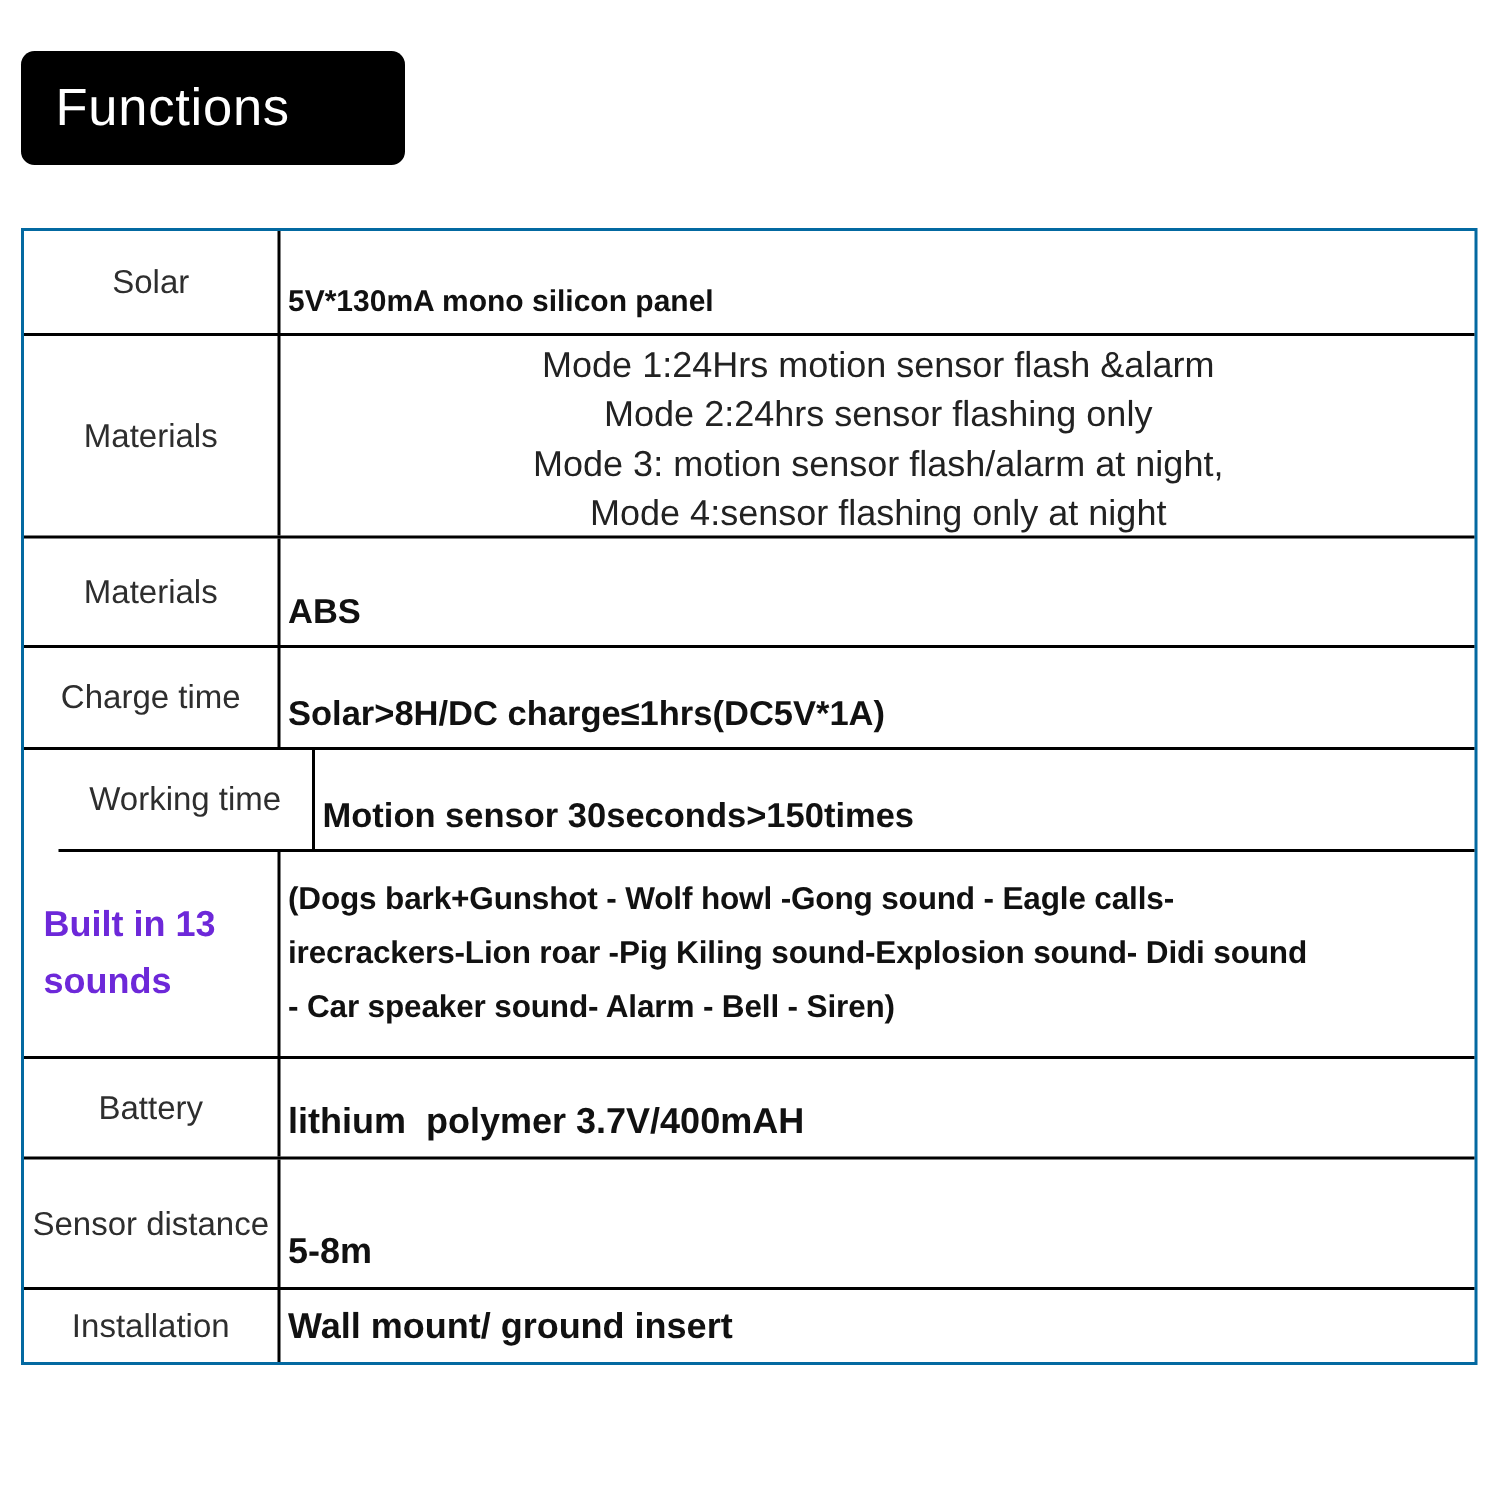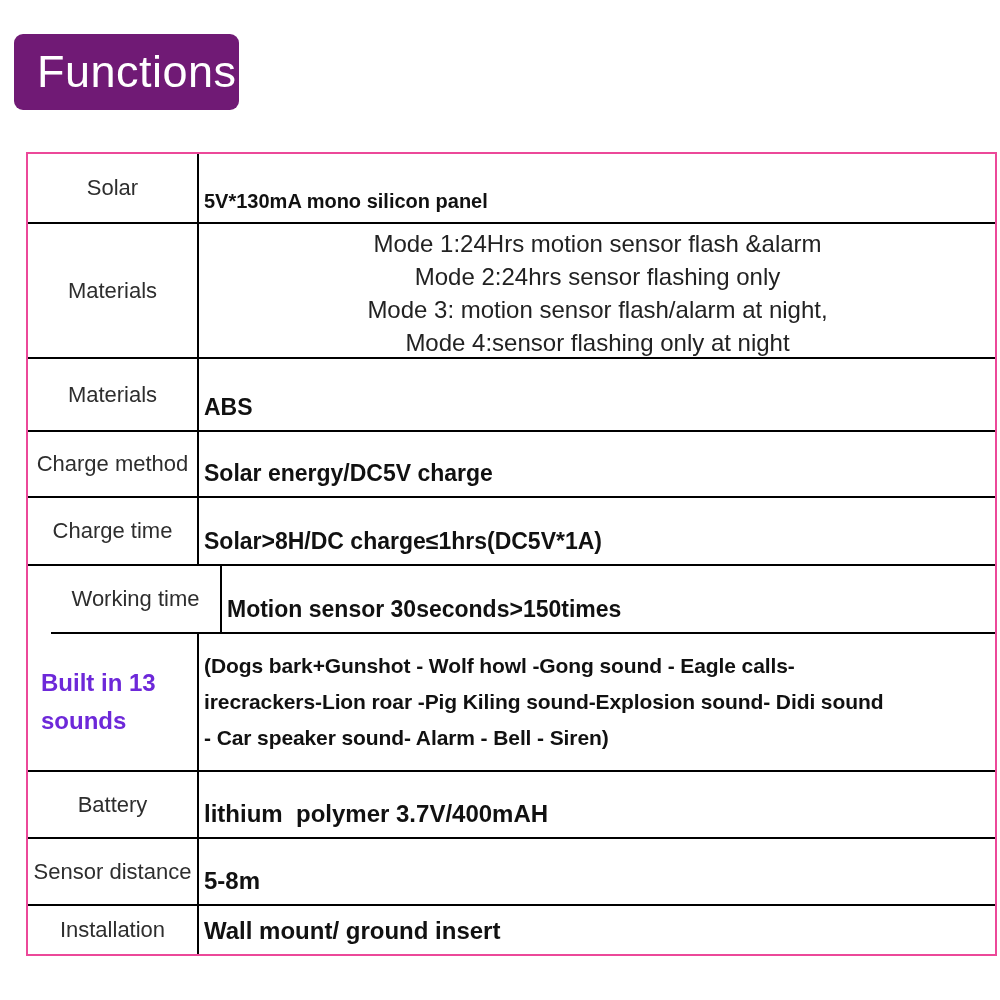--- a/index.html
+++ b/index.html
@@ -2,31 +2,31 @@
 <html><head>
 <meta charset="utf-8">
 <style>
   * { margin:0; padding:0; box-sizing:border-box; }
   html,body { width:1000px; height:1000px; background:#ffffff;
               font-family:"Liberation Sans","DejaVu Sans",sans-serif; }
   .page { position:relative; width:1000px; height:1000px; background:#fff; overflow:hidden; }
 
   .badge {
     position:absolute; left:14px; top:34px;
-    width:225px; height:76px;
-    background:#701a75; border-radius:9px;
+    width:256px; height:76px;
+    background:#000000; border-radius:9px;
     display:flex; align-items:center;
     padding-left:23px;
-    color:#ffffff; font-size:45px; letter-spacing:0.5px;
+    color:#ffffff; font-size:35px; letter-spacing:0.5px;
   }
 
   .spec-table {
-    position:absolute; left:26px; top:152px;
+    position:absolute; left:14px; top:152px;
     width:971px;
-    border:2px solid #ec4899;
+    border:2px solid #0369a1;
     background:#fff;
   }
   .row { display:flex; border-bottom:2px solid #000; }
   .row:last-child { border-bottom:none; }
 
   .label-cell {
     width:171px; flex:0 0 171px;
     border-right:2px solid #000;
     display:flex; flex-direction:column;
     align-items:center; justify-content:center;
@@ -38,21 +38,21 @@
     flex:1; display:flex; flex-direction:column;
     justify-content:flex-end;
     padding:0 4px 9px 5px;
     color:#111; overflow:hidden;
   }
   .val-line { font-weight:700; font-size:23px; white-space:pre; }
 
   
   .r0 { height:70px; }  .r1 { height:135px; } .r2 { height:73px; }
   .r3 { height:66px; }  .r4 { height:68px; }  .r5 { height:68px;margin-left:23px; }
-  .r6 { height:138px; } .r7 { height:67px; }  .r8 { height:67px; }
+  .r6 { height:138px; } .r7 { height:67px; }  .r8 { height:87px; }
   .r9 { height:48px; }
 
   
   .r0 .val-line { font-size:20px; }
 
   .r1 .value-cell { justify-content:flex-start; padding-top:3px;align-items:center; }
   .r1 .val-line { font-weight:400; font-size:24px; line-height:33px; color:#222; }
 
   .r6 .label-cell {
     align-items:flex-start; text-align:left;
@@ -91,26 +91,20 @@
       </div>
     </div>
 
     <div class="row r2">
       <div class="label-cell">Materials</div>
       <div class="value-cell">
         <div class="val-line">ABS</div>
       </div>
     </div>
 
-    <div class="row r3">
-      <div class="label-cell">Charge method</div>
-      <div class="value-cell">
-        <div class="val-line">Solar energy/DC5V charge</div>
-      </div>
-    </div>
 
     <div class="row r4">
       <div class="label-cell">Charge time</div>
       <div class="value-cell">
         <div class="val-line">Solar&gt;8H/DC charge≤1hrs(DC5V*1A)</div>
       </div>
     </div>
 
     <div class="row r5">
       <div class="label-cell">Working time</div>

